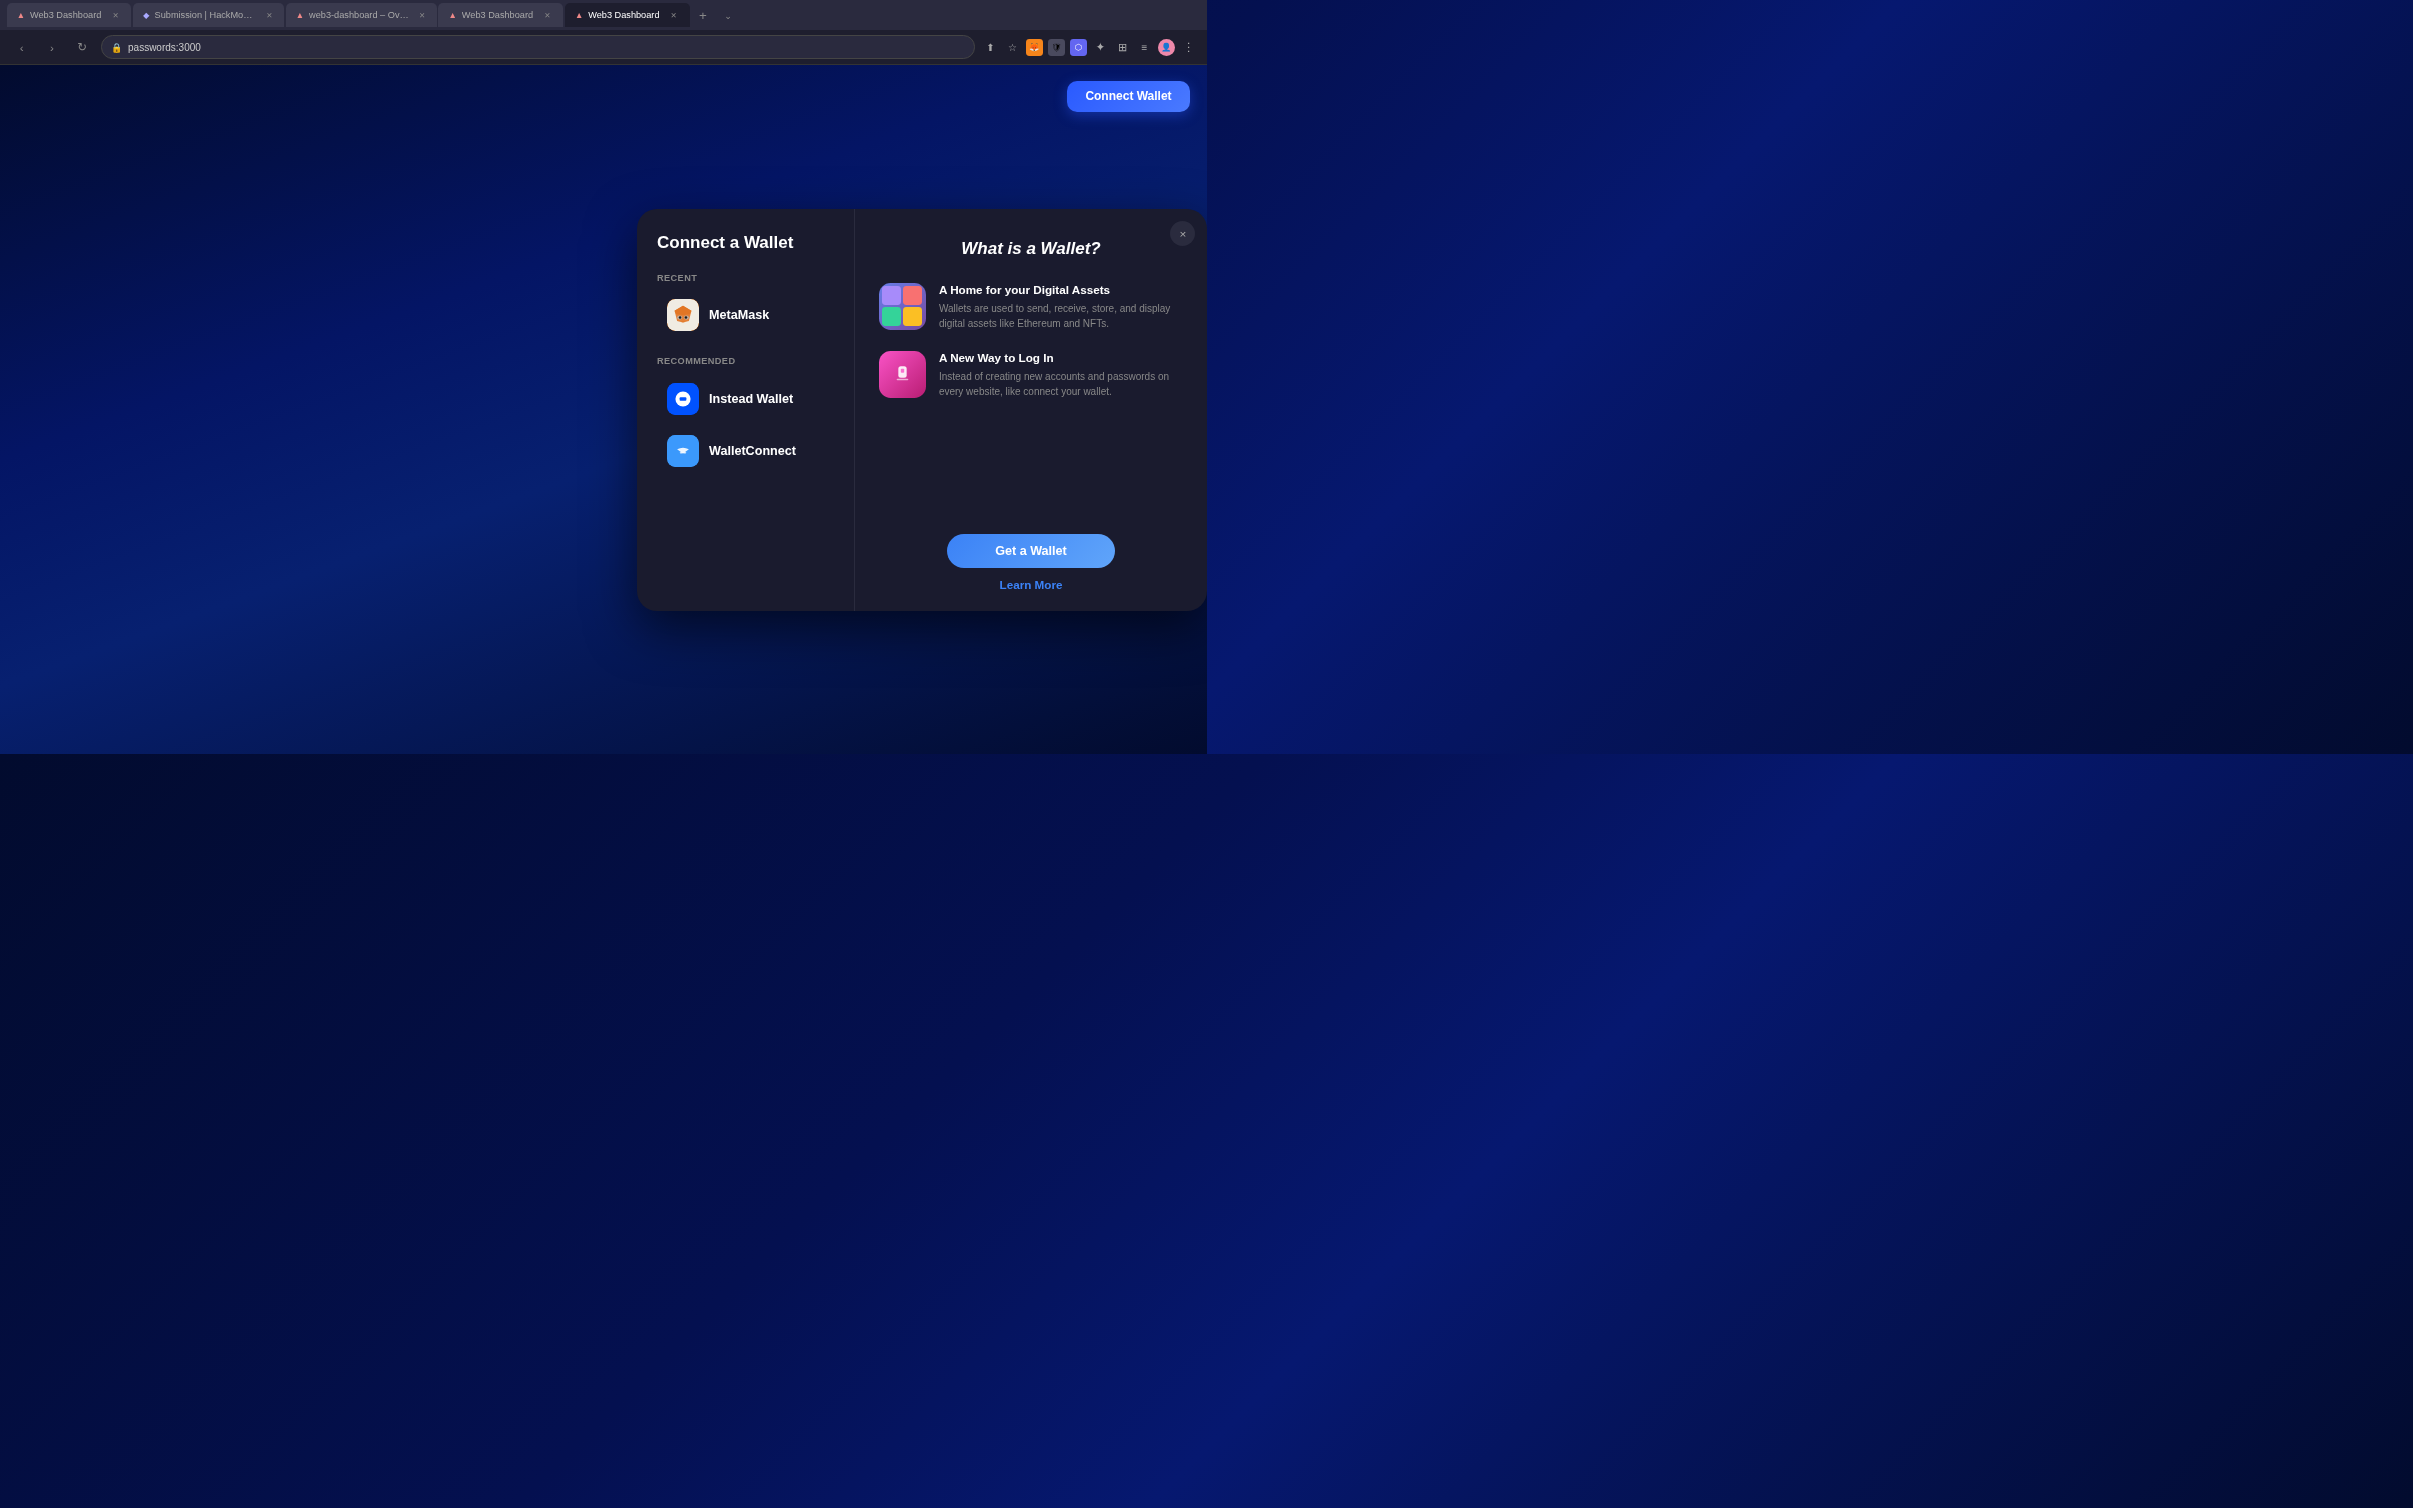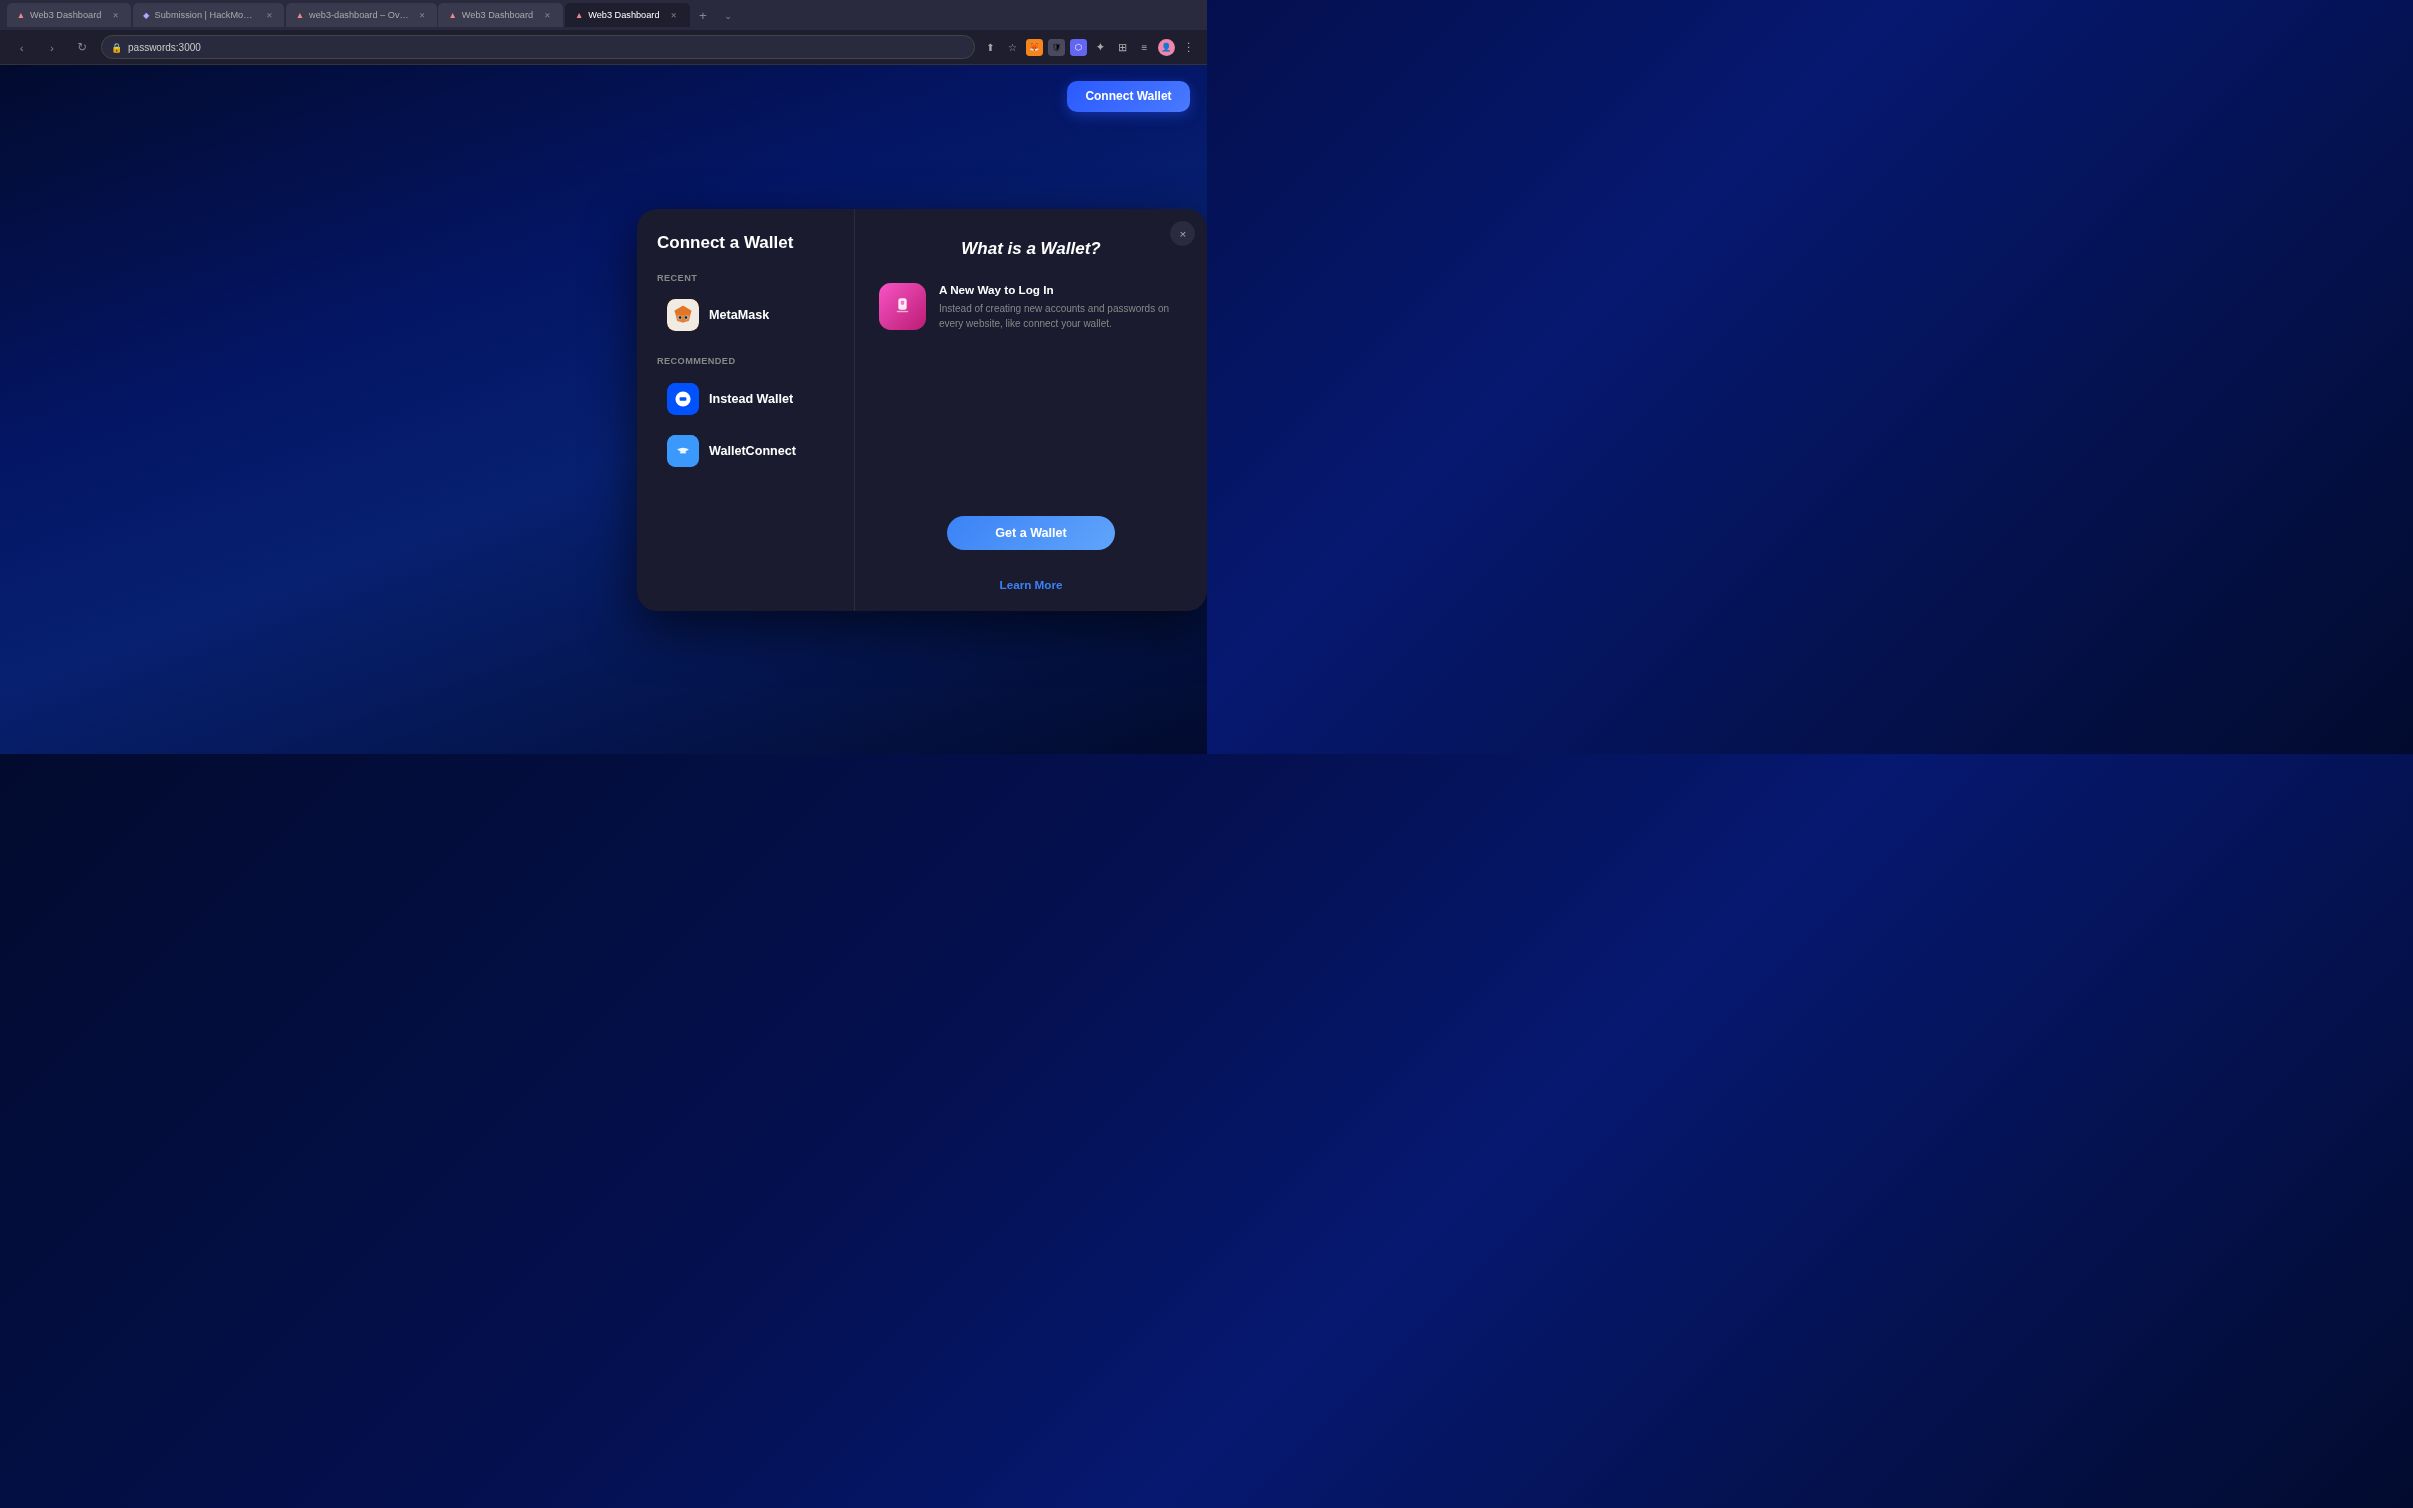--- a/index.html
+++ b/index.html
@@ -342,21 +342,21 @@
       font-size: 10px;
       color: #888;
       line-height: 1.5;
     }
 
     .right-footer {
       margin-top: auto;
       display: flex;
       flex-direction: column;
       align-items: center;
-      gap: 28px;
+      gap: 10px;
       padding-top: 17px;
     }
 
     .get-wallet-btn {
       background: linear-gradient(135deg, #3b82f6, #60a5fa);
       color: white;
       border: none;
       border-radius: 17px;
       padding: 10px 27px;
       font-size: 12.6px;
@@ -487,20 +487,32 @@
                 </svg>
               </div>
               <span class="wallet-name">WalletConnect</span>
             </div>
           </div>
         </div>
 
         <div class="modal-right">
           <div class="right-title">What is a Wallet?</div>
 
+          <div class="feature-item">
+            <div class="feature-icon feature-icon-digital">
+              <div class="cell" style="background:#a78bfa;"></div>
+              <div class="cell" style="background:#f87171;"></div>
+              <div class="cell" style="background:#34d399;"></div>
+              <div class="cell" style="background:#fbbf24;"></div>
+            </div>
+            <div>
+              <div class="feature-text-title">A Home for your Digital Assets</div>
+              <div class="feature-text-desc">Wallets are used to send, receive, store, and display digital assets like Ethereum and NFTs.</div>
+            </div>
+          </div>
 
           <div class="feature-item">
             <div class="feature-icon feature-icon-login">
               <svg width="25" height="25" viewBox="0 0 30 30">
                 <rect x="10" y="5" width="10" height="14" rx="3" fill="white" opacity="0.9"></rect>
                 <rect x="13" y="8" width="4" height="5" rx="1" fill="#f953c6" opacity="0.8"></rect>
                 <rect x="8" y="20" width="14" height="2" rx="1" fill="white" opacity="0.6"></rect>
               </svg>
             </div>
             <div>

